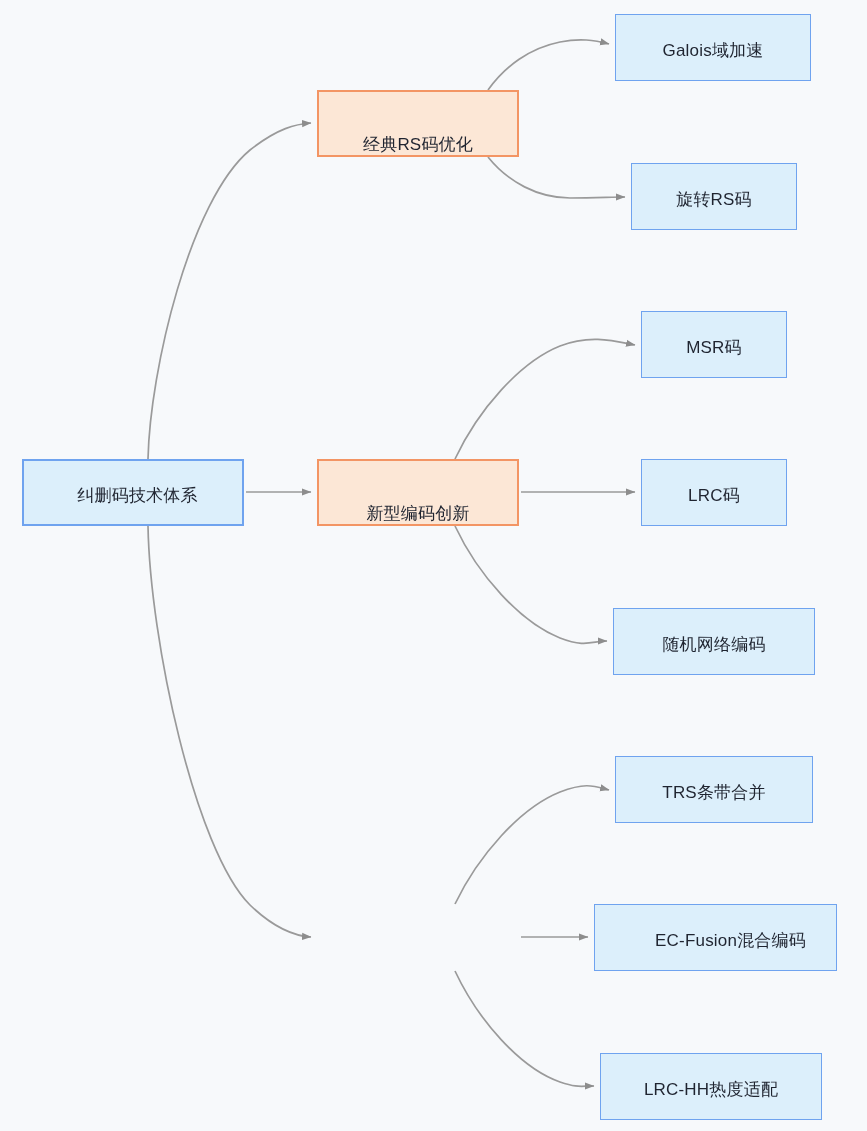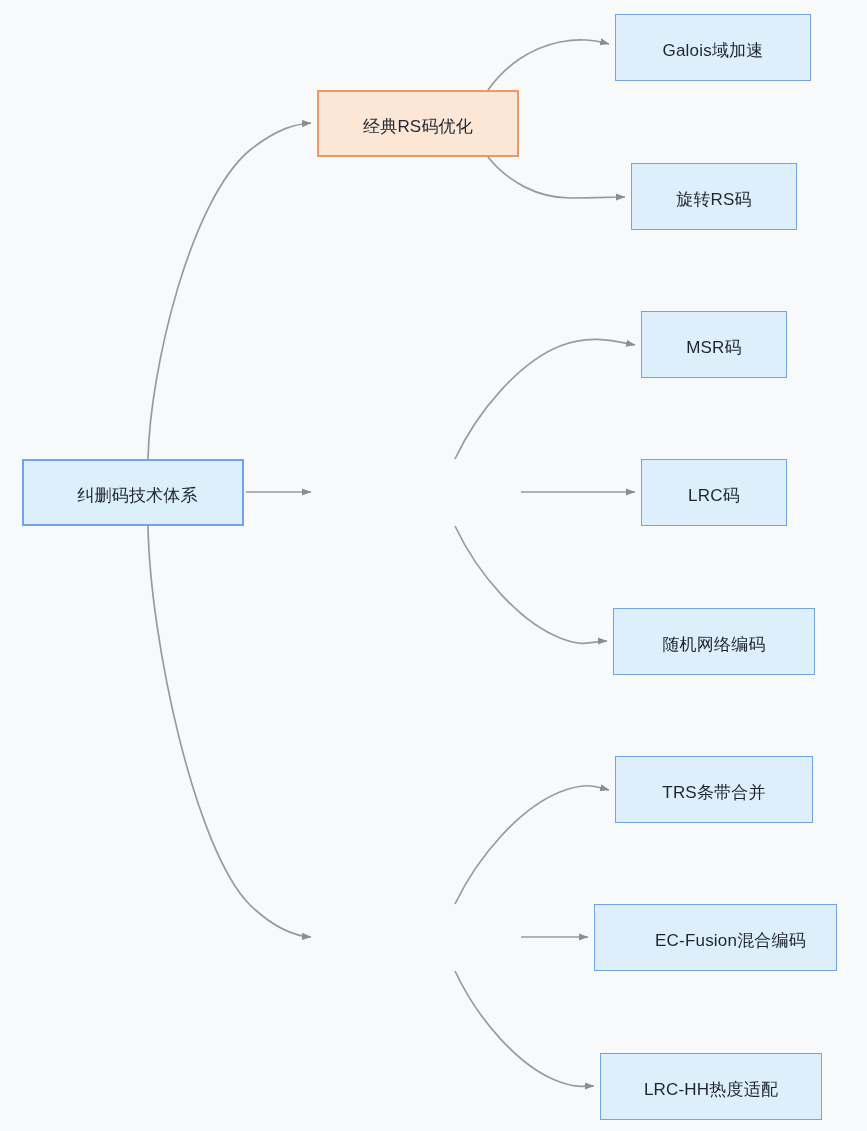--- a/index.html
+++ b/index.html
@@ -44,20 +44,21 @@
     background: #dceffb;
     border: 2px solid #6fa3ef;
     color: #1f2430;
     font-size: 17px;
   }
   .node-branch {
     background: #fce7d6;
     border: 2px solid #f39564;
     color: #1f2430;
     font-size: 17px;
+    align-items: flex-end;
   }
   .node-leaf {
     background: #dceffb;
     border: 1.6px solid #6fa3ef;
     color: #1f2430;
     font-size: 17px;
   }
 </style>
 </head>
 <body>
@@ -89,20 +90,23 @@
     </g>
   </svg>
 
   <div class="node node-root" style="left:22px; top:459px; width:222px; height:67px;padding-left:9px;">
     <span class="node-label">纠删码技术体系</span>
   </div>
 
   <div class="node node-branch" style="left:317px; top:90px; width:202px; height:67px;">
     <span class="node-label">经典RS码优化</span>
   </div>
+  <div class="node node-branch" style="left:317px; top:459px; width:202px; height:67px;">
+    <span class="node-label">新型编码创新</span>
+  </div>
 
   <div class="node node-leaf" style="left:615px; top:14px; width:196px; height:67px;">
     <span class="node-label">Galois域加速</span>
   </div>
   <div class="node node-leaf" style="left:631px; top:163px; width:166px; height:67px;">
     <span class="node-label">旋转RS码</span>
   </div>
   <div class="node node-leaf" style="left:641px; top:311px; width:146px; height:67px;">
     <span class="node-label">MSR码</span>
   </div>

